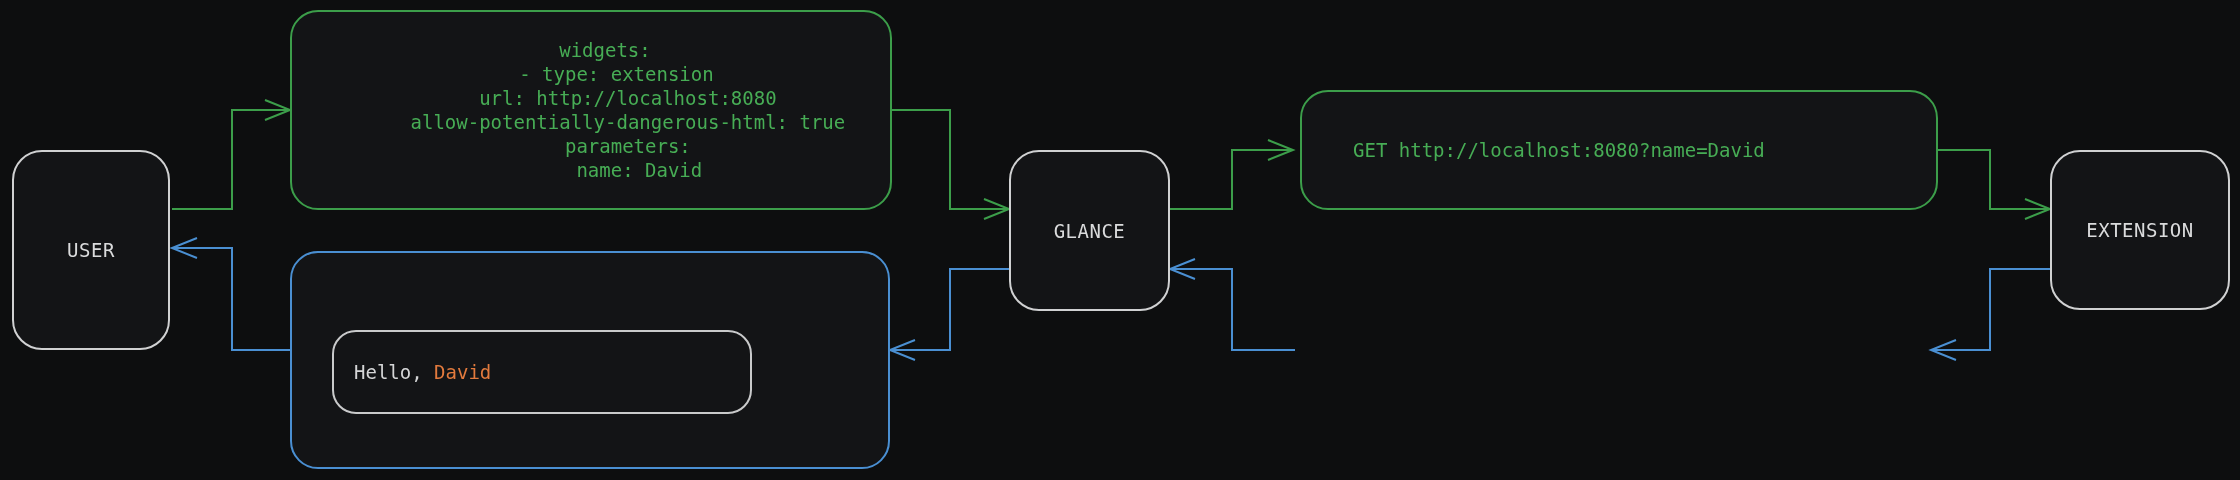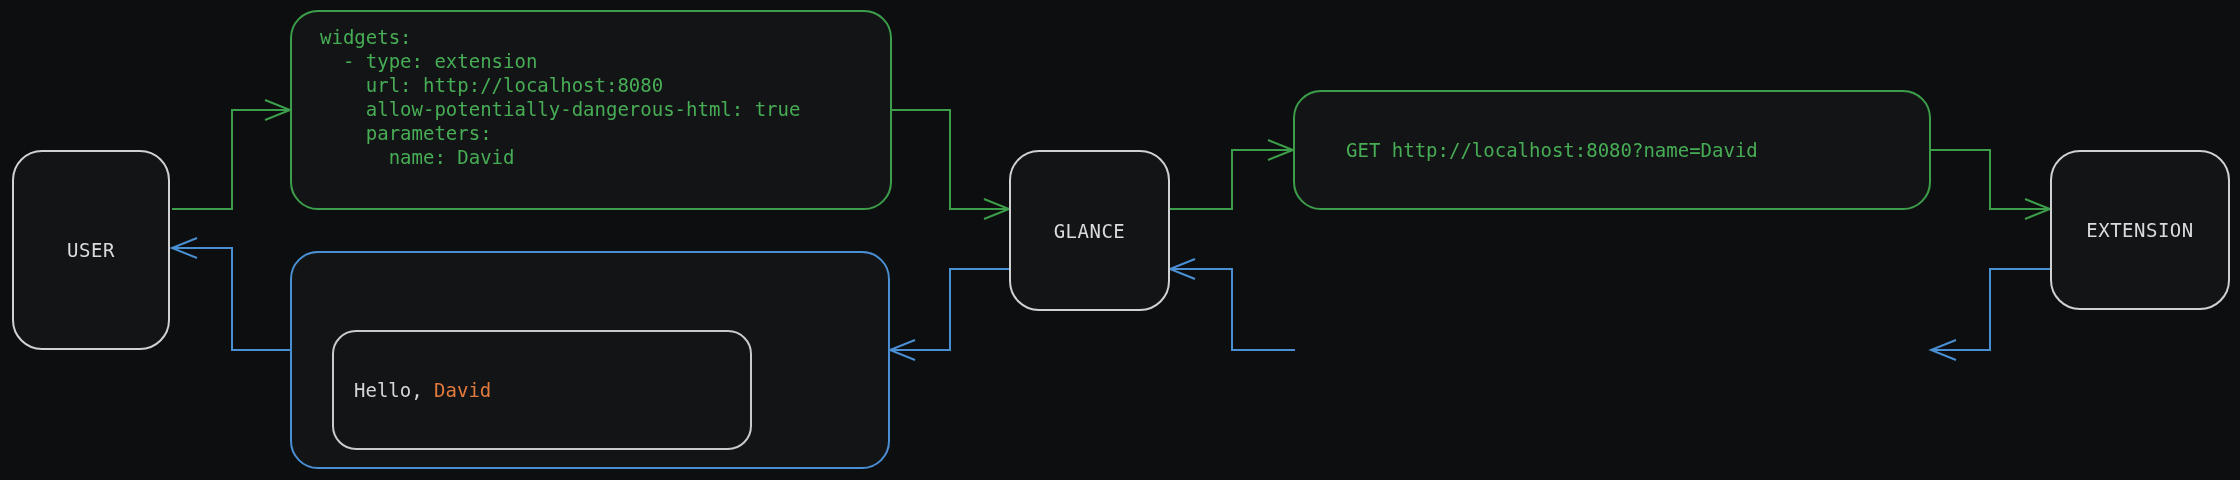--- a/index.html
+++ b/index.html
@@ -58,45 +58,46 @@
   .code {
     margin: 0;
     font-family: inherit;
     font-size: 19px;
     line-height: 24px;
     white-space: pre;
   }
   .code.green { color: var(--green_text, #47ad55); }
   .code.blue  { color: var(--blue_text, #5c9edf); }
 
-  .yaml-box .code   { padding: 13px 0 0 28px; }
+  .yaml-box .code   { padding: 26px 0 0 28px; text-align: center; }
   .response-box .code { padding: 38px 0 0 49px; }
 
   .request-box {
     display: flex;
     align-items: center;
+    margin-left: 7px;
   }
   .request-box .code { padding-left: 51px; }
 
   .widget-title {
     position: absolute;
     left: 60px;
     top: 40px;
     font-size: 19px;
     line-height: 24px;
     color: var(--title_text, #d5d6d7);
     white-space: pre;
   }
 
   .preview-frame {
     position: absolute;
     left: 40px;
     top: 77px;
     width: 420px;
-    height: 120px;
+    height: 84px;
     border: 2px solid var(--frame_border, #c9cacb);
     border-radius: 24px;
     background: var(--node_fill, #131416);
     display: flex;
     align-items: center;
   }
   .greeting {
     padding-left: 20px;
     font-size: 19px;
     line-height: 24px;

